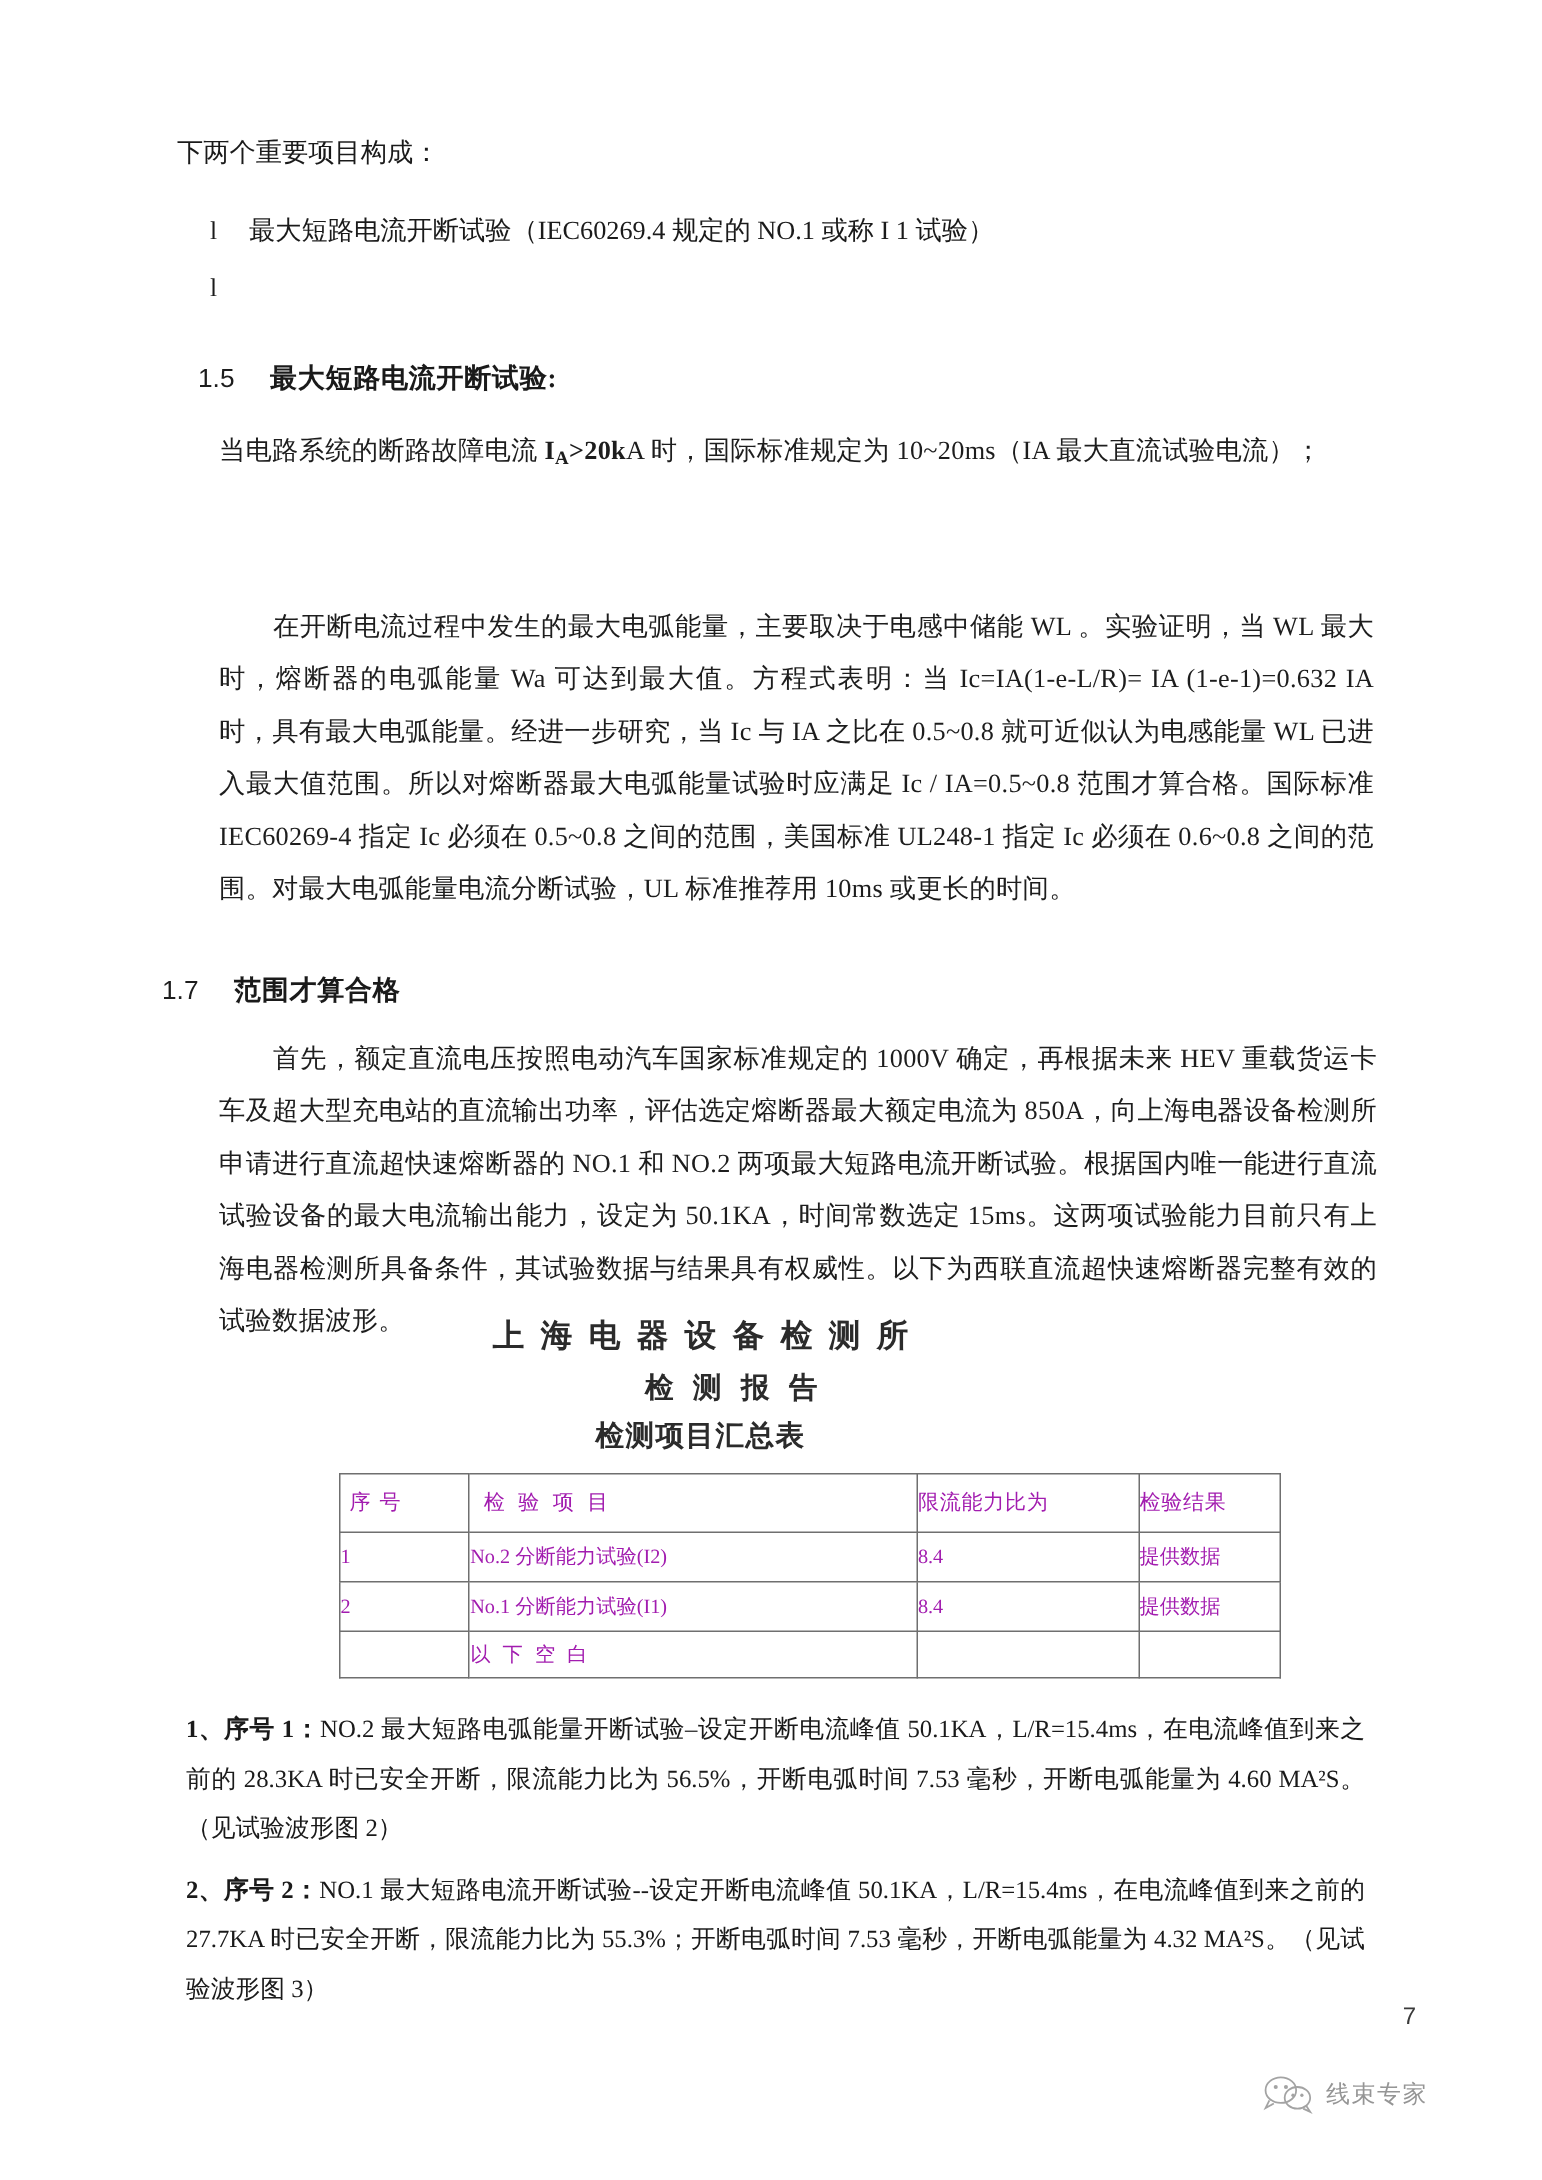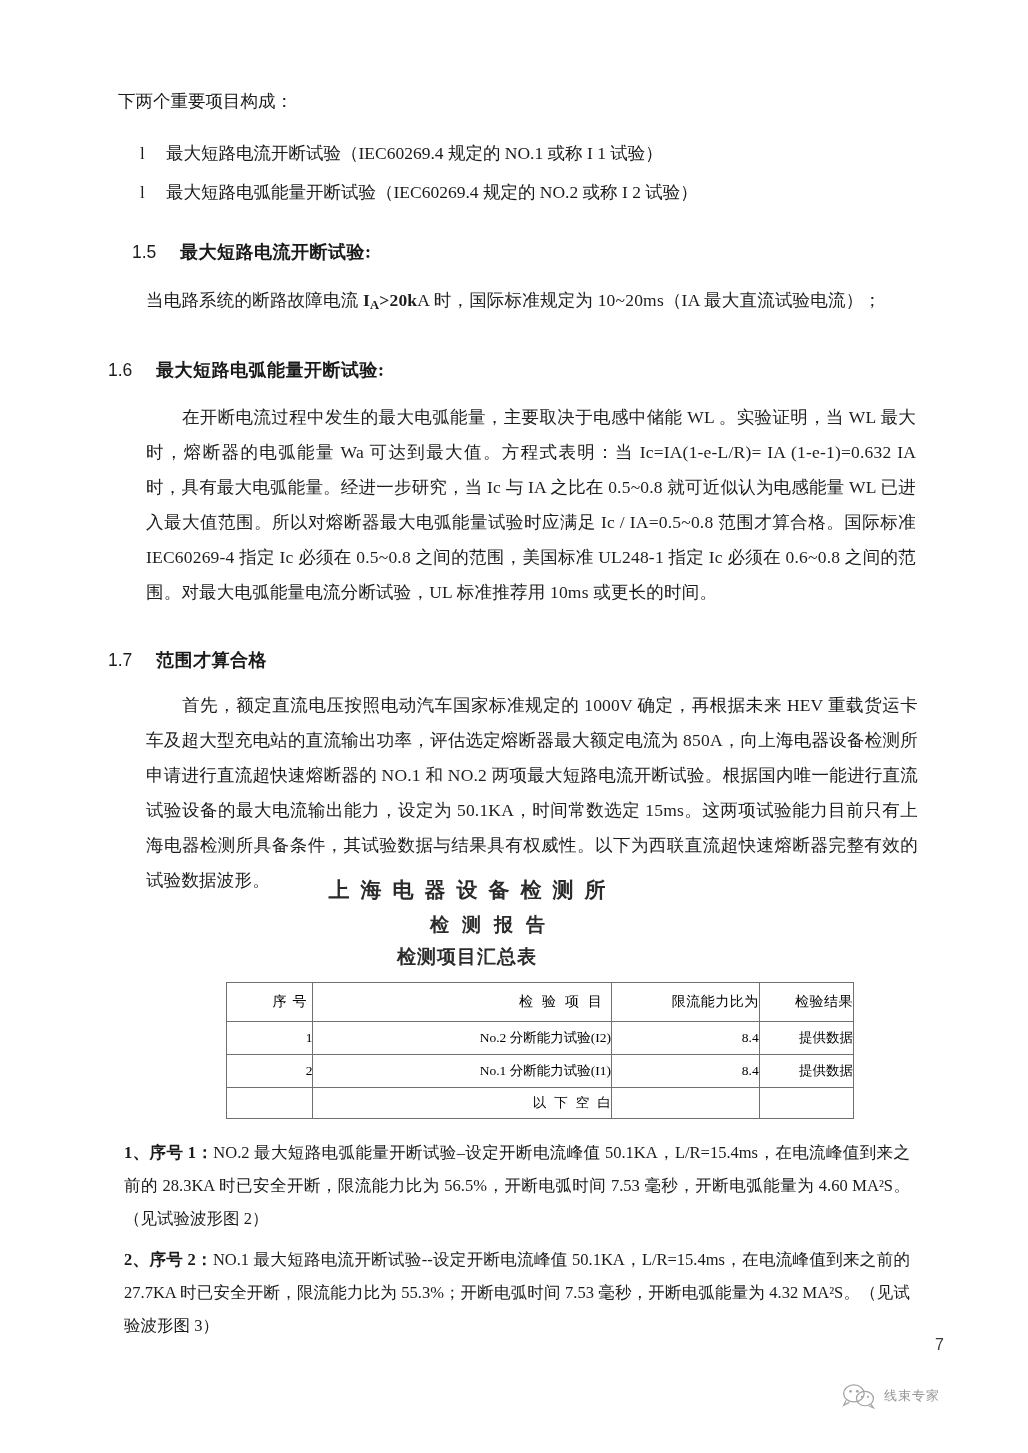--- a/index.html
+++ b/index.html
@@ -134,22 +134,22 @@
   table.rep {
     position: absolute;
     left: 226px;
     top: 106px;
     width: 628px;
     border-collapse: collapse;
     filter: blur(0.3px);
   }
   table.rep td {
     border: 1px solid #6f6f6f;
-    text-align: right;
-    color: #000000;
+    text-align: left;
+    color: #a21caf;
     font-size: 13.5px;
     font-family: "Liberation Serif", serif;
     padding: 0;
   }
   table.rep tr.hdr td { height: 38px; font-size: 14px; letter-spacing: 0.5px; }
   table.rep tr.row td { height: 32px; }
   table.rep tr.blank td { height: 30px; border-top: 1px solid #8b5cf6; font-family: Liberation Mono, monospace;}
   .c1 { width: 86px; }
   .c2 { width: 300px; }
   .c3 { width: 148px; }
@@ -183,57 +183,52 @@
   .watermark {
     position: absolute;
     left: 842px;
     top: 1382px;
     display: flex;
     align-items: center;
     gap: 8px;
     opacity: 0.62;
   }
   .wm-text {
-    font-size: 13px;
+    font-size: 16px;
     color: #555;
     letter-spacing: 1px;
     font-family: "Liberation Sans", sans-serif;
   }
   .wm-icon { width: 34px; height: 28px; }
 </style>
 </head>
 <body>
 
 <div class="page">
 
   <div class="lead-line">下两个重要项目构成：</div>
 
   <div class="bullet-list">
     <div class="bullet-row">
       <span class="bullet-mark">l</span>
       <span>最大短路电流开断试验（IEC60269.4 规定的 NO.1 或称 I 1 试验）</span>
     </div>
     <div class="bullet-row">
       <span class="bullet-mark">l</span>
-      <span>最大短路电弧能量开断试验（IEC60269.4 规定的 NO.2 或称 I 2 试验）</span>
     </div>
   </div>
 
   <div class="sec" id="sec15">
     <span class="sec-num">1.5</span>
     <span class="sec-title">最大短路电流开断试验:</span>
   </div>
   <div class="para body-text" id="p15">
     <span>当电路系统的断路故障电流 </span><b class="em"><span>I</span><sub>A</sub><span>&gt;20k</span></b><span>A 时，国际标准规定为 10~20ms（IA 最大直流试验电流）；</span>
   </div>
 
-  <div class="sec" id="sec16">
-    <span class="sec-num">1.6</span>
-    <span class="sec-title">最大短路电弧能量开断试验:</span>
-  </div>
   <div class="para body-text" id="p16">在开断电流过程中发生的最大电弧能量，主要取决于电感中储能 WL 。实验证明，当 WL 最大时，熔断器的电弧能量 Wa 可达到最大值。方程式表明：当 Ic=IA(1-e-L/R)= IA (1-e-1)=0.632 IA 时，具有最大电弧能量。经进一步研究，当 Ic 与 IA 之比在 0.5~0.8 就可近似认为电感能量 WL 已进入最大值范围。所以对熔断器最大电弧能量试验时应满足 Ic / IA=0.5~0.8 范围才算合格。国际标准 IEC60269-4 指定 Ic 必须在 0.5~0.8 之间的范围，美国标准 UL248-1 指定 Ic 必须在 0.6~0.8 之间的范围。对最大电弧能量电流分断试验，UL 标准推荐用 10ms 或更长的时间。</div>
 
   <div class="sec" id="sec17">
     <span class="sec-num">1.7</span>
     <span class="sec-title">范围才算合格</span>
   </div>
   <div class="para body-text" id="p17">首先，额定直流电压按照电动汽车国家标准规定的 1000V 确定，再根据未来 HEV 重载货运卡车及超大型充电站的直流输出功率，评估选定熔断器最大额定电流为 850A，向上海电器设备检测所申请进行直流超快速熔断器的 NO.1 和 NO.2 两项最大短路电流开断试验。根据国内唯一能进行直流试验设备的最大电流输出能力，设定为 50.1KA，时间常数选定 15ms。这两项试验能力目前只有上海电器检测所具备条件，其试验数据与结果具有权威性。以下为西联直流超快速熔断器完整有效的试验数据波形。</div>
 
   <div class="report">
     <div class="rep-title1">上海电器设备检测所</div>

